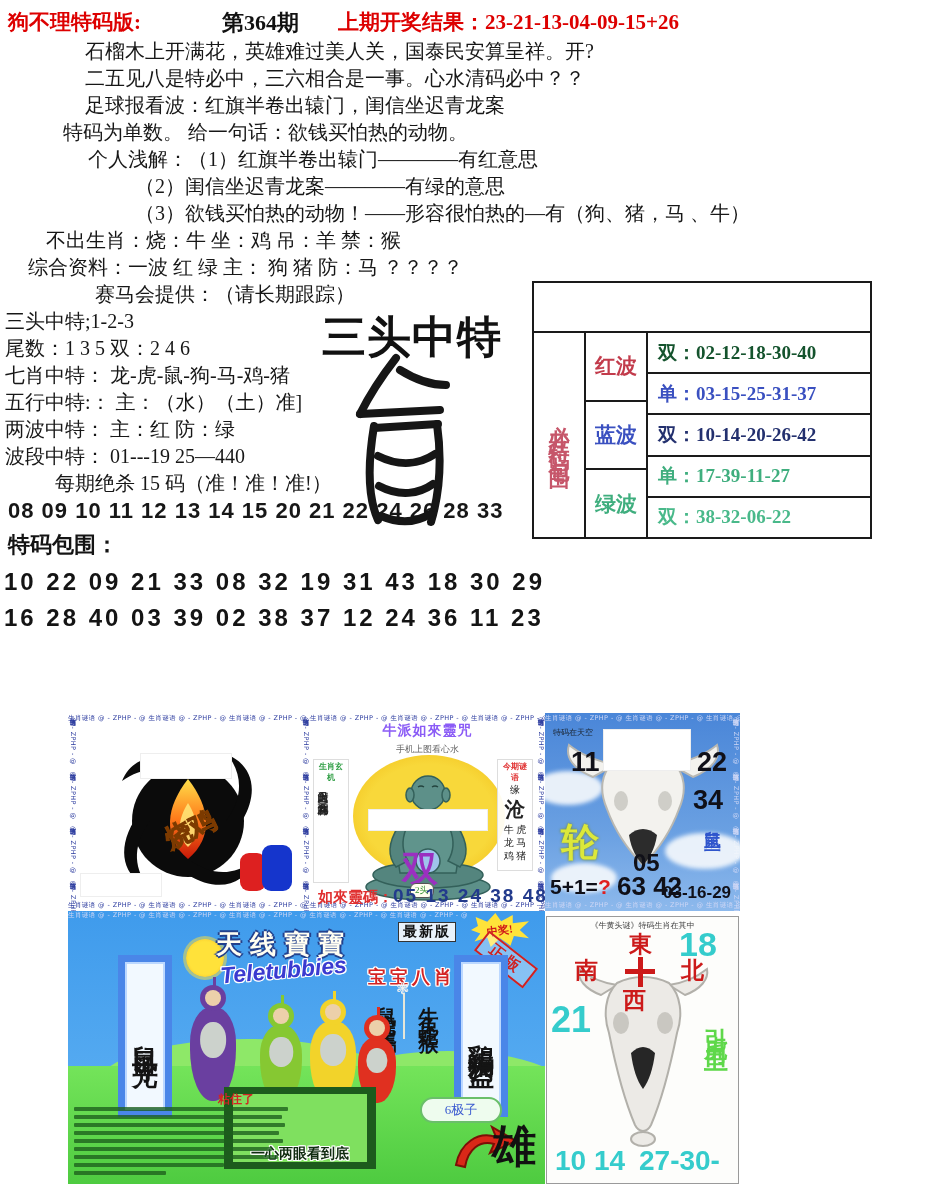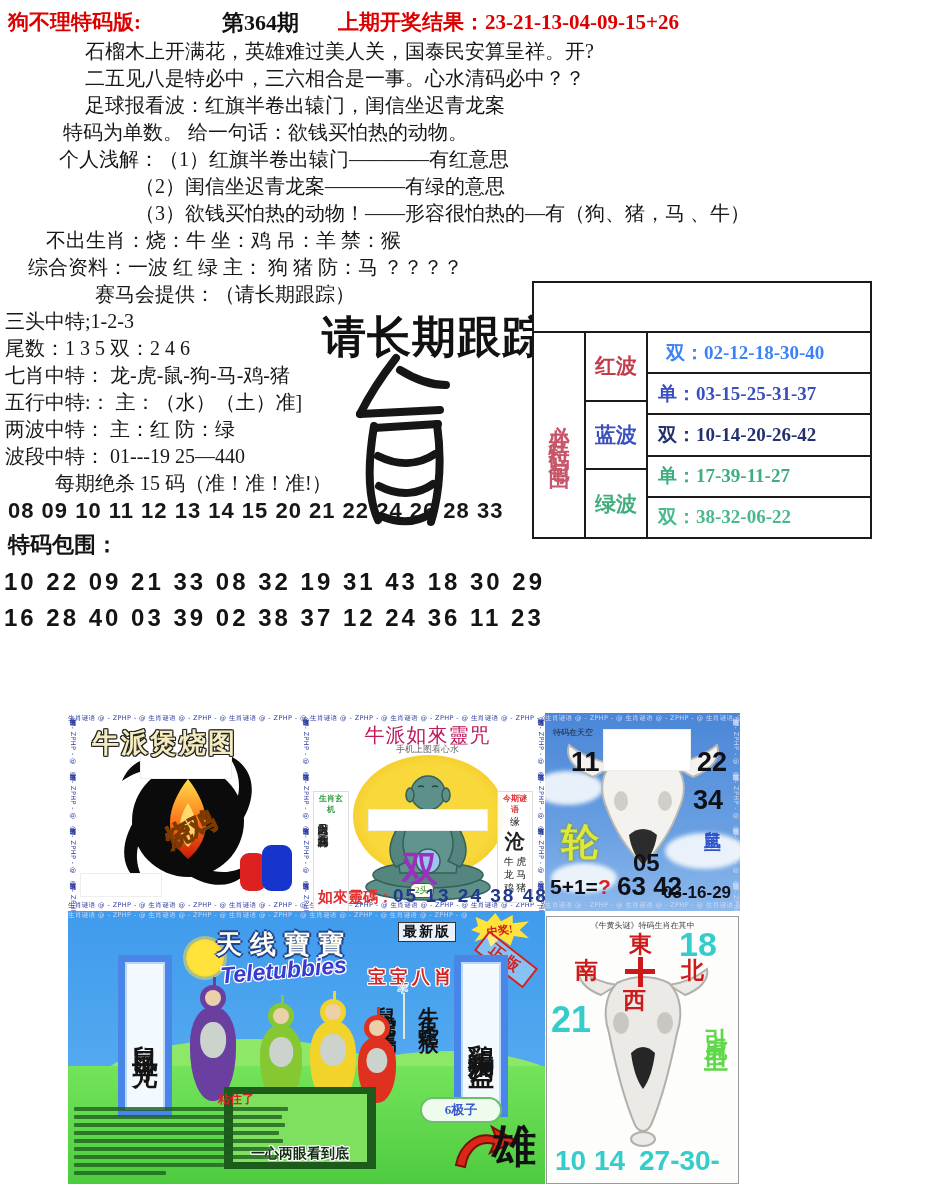--- a/index.html
+++ b/index.html
@@ -10,21 +10,21 @@
   .hdr { position:absolute; top:8px; left:0; height:30px; width:930px; white-space:nowrap; }
   .hdr-brand { position:absolute; left:8px; top:0; color:#dd0000; font-weight:bold; font-size:21px; }
   .hdr-issue { position:absolute; left:222px; top:0; color:#111; font-weight:bold; font-size:22px; }
   .hdr-res { position:absolute; left:338px; top:0; color:#dd0000; font-weight:bold; font-size:21px; }
 
   
   .lines { position:absolute; top:38px; left:0; width:930px; }
   .ln { height:27px; font-size:20px; color:#171717; white-space:nowrap; line-height:27px; }
   .ln:nth-child(1){padding-left:85px} .ln:nth-child(2){padding-left:85px}
   .ln:nth-child(3){padding-left:85px} .ln:nth-child(4){padding-left:63px}
-  .ln:nth-child(5){padding-left:59px} .ln:nth-child(6){padding-left:135px}
+  .ln:nth-child(5){padding-left:88px} .ln:nth-child(6){padding-left:135px}
   .ln:nth-child(7){padding-left:135px} .ln:nth-child(8){padding-left:46px}
   .ln:nth-child(9){padding-left:28px} .ln:nth-child(10){padding-left:95px}
   .ln:nth-child(11){padding-left:5px} .ln:nth-child(12){padding-left:5px}
   .ln:nth-child(13){padding-left:5px} .ln:nth-child(14){padding-left:5px}
   .ln:nth-child(15){padding-left:5px} .ln:nth-child(16){padding-left:5px}
   .ln:nth-child(17){padding-left:55px}
   .ln:nth-child(18){padding-left:8px; font-family:"Liberation Sans",sans-serif; font-weight:bold; font-size:22px; letter-spacing:1px;}
 
   
   .oneword { position:absolute; left:322px; top:308px; font-size:44px; font-weight:600; color:#111; letter-spacing:1px; white-space:nowrap; }
@@ -36,21 +36,21 @@
   .wavetbl .bodyrow { flex:1; display:flex; }
   .col-side { width:52px; border-right:2px solid #1a1a1a; display:flex; align-items:center; justify-content:center; }
   .side-vert { writing-mode:vertical-rl; text-orientation:upright; color:#c6566a; font-size:21px; letter-spacing:9px; font-weight:600; }
   .col-wave { width:62px; border-right:2px solid #1a1a1a; display:flex; flex-direction:column; }
   .wave-cell { flex:1; display:flex; align-items:center; justify-content:center; font-size:21px; font-weight:600; }
   .wave-cell + .wave-cell { border-top:2px solid #1a1a1a; }
   .wave-red { color:#c23b4b; } .wave-blue { color:#3a50c0; } .wave-green { color:#3fae7e; }
   .col-nums { flex:1; display:flex; flex-direction:column; }
   .num-cell { flex:1; display:flex; align-items:center; padding-left:10px; font-size:19px; font-weight:600; white-space:nowrap; }
   .num-cell + .num-cell { border-top:2px solid #1a1a1a; }
-  .t-red { color:#c23b4b; } .t-red2 { color:#3b82f6;margin-left:8px; } .t-blue { color:#3a50c0; }
+  .t-red { color:#c23b4b; } .t-red2 { color:#14532d; } .t-blue { color:#3a50c0; }
   .t-dark { color:#23306e; } .t-green { color:#3fae7e; } .t-green2 { color:#49b98a; }
 
   
   .wrapblk { position:absolute; left:0; top:530px; width:560px; }
   .wrap-label { padding-left:8px; font-size:22px; font-weight:bold; color:#141414; }
   .wrap-row { padding-left:4px; margin-top:8px; font-family:"Liberation Sans",sans-serif; font-weight:bold; font-size:24px; color:#141414; letter-spacing:3px; white-space:nowrap; }
 
   
   .panel { position:absolute; background:#fff; overflow:hidden; }
   .wm { position:absolute; font-family:"DejaVu Sans",sans-serif; font-size:6.5px; color:#2a3a9e; white-space:nowrap; overflow:hidden; letter-spacing:0.4px; }
@@ -60,24 +60,24 @@
   .outline-dark { text-shadow:-1px 0 #222,1px 0 #222,0 -1px #222,0 1px #222,-1px -1px #222,1px 1px #222,1px -1px #222,-1px 1px #222; }
   .outline-white { text-shadow:-1px 0 #fff,1px 0 #fff,0 -1px #fff,0 1px #fff,-1px -1px #fff,1px 1px #fff,1px -1px #fff,-1px 1px #fff; }
 
   
   .p1 { left:68px; top:713px; width:242px; height:198px; }
   .p1-title { position:absolute; top:12px; left:24px; font-size:27px; font-weight:bold; color:#f4ecbe; letter-spacing:2px; z-index:3; }
   .pill { position:absolute; border-radius:9px; }
 
   
   .p2 { left:310px; top:713px; width:235px; height:198px; }
-  .p2-title { position:absolute; top:9px; left:0; right:0; text-align:center; color:#be185d; font-weight:normal; font-size:20px; letter-spacing:1px; }
+  .p2-title { position:absolute; top:9px; left:0; right:0; text-align:center; color:#8b5cf6; font-weight:bold; font-size:14px; letter-spacing:1px; }
   .p2-sub { position:absolute; top:30px; left:0; right:0; text-align:center; color:#666; font-size:9px; }
   .halo { position:absolute; left:43px; top:42px; width:152px; height:122px; background:radial-gradient(ellipse at center,#f8d83a 60%,#f0b912 100%); border-radius:50%; }
-  .p2-box { position:absolute; background:rgba(255,255,255,.92); border:1px solid #ddd; padding:1px 2px;margin-top:32px; }
+  .p2-box { position:absolute; background:rgba(255,255,255,.92); border:1px solid #ddd; padding:1px 2px; }
   .p2-lbl { font-size:8px; font-weight:bold; display:block; text-align:center; }
   .vcols { writing-mode:vertical-rl; text-orientation:upright; font-size:11px; color:#222; height:96px; line-height:14px; }
   .p2-big { font-size:20px; font-weight:bold; color:#222; text-align:center; display:block; }
   .p2-ani { font-size:10px; color:#222; text-align:center; display:block; line-height:13px; }
   .shuang { position:absolute; left:92px; top:132px; font-size:36px; font-weight:bold; color:#9b30c0; z-index:4; }
   .tagbox { position:absolute; left:100px; top:170px; border:1px solid #555; border-radius:6px; background:#fffef0; font-size:9px; color:#2f8e2f; padding:0 4px; z-index:4; }
   .p2-code { position:absolute; left:8px; bottom:4px; white-space:nowrap; z-index:4; }
   .p2-code .lab { color:#e03030; font-weight:bold; font-size:15px; }
   .p2-code .nums { color:#223a8c; font-weight:bold; font-size:19px; font-family:"Liberation Sans",sans-serif; letter-spacing:2px; }
 
@@ -113,21 +113,21 @@
   .tt .ant { position:absolute; top:-8px; left:50%; width:3px; height:9px; }
   .glue { position:absolute; left:150px; top:180px; color:#d42424; font-weight:bold; font-size:12px; z-index:3; }
   .para { position:absolute; left:6px; top:196px; width:218px; z-index:3; }
   .tline { height:4px; margin-bottom:4px; background:#1c5f1c; opacity:.78; border-radius:1px; }
   .sign { position:absolute; left:156px; top:176px; width:152px; height:82px; z-index:2; }
   .sign .post { position:absolute; top:0; bottom:0; width:9px; background:#1d5b1d; }
   .sign .bar { position:absolute; left:0; right:0; height:7px; background:#1d5b1d; }
   .sign .inner { position:absolute; inset:7px 9px; background:#7fe05f; }
   .sign .stxt { position:absolute; bottom:6px; left:0; right:0; text-align:center; font-size:14px; font-weight:bold; color:#102c10; }
   .cloudtag { position:absolute; left:352px; top:186px; width:82px; height:26px; background:#eefcee; border:2px solid #6abf6a; border-radius:14px; display:flex; align-items:center; justify-content:center; z-index:3; }
-  .cloudtag span { font-size:13px; font-weight:bold; color:#3a5ad0; }
+  .cloudtag span { font-size:13px; font-weight:normal; color:#3a5ad0; }
   .xiong { position:absolute; left:424px; top:206px; font-size:44px; font-weight:bold; color:#111; z-index:3; }
   .arrow { position:absolute; left:384px; top:214px; z-index:3; }
   .windmill { position:absolute; left:328px; top:68px; color:#f0f0f0; font-size:16px; z-index:2; }
   .wstick { position:absolute; left:335px; top:82px; width:2px; height:46px; background:#e6e6d8; z-index:1; }
 
   
   .p5 { left:546px; top:916px; width:193px; height:268px; border:1px solid #9a9a9a; background:#fdfdfb; }
   .p5-top { position:absolute; top:3px; left:0; right:0; text-align:center; font-size:8px; color:#444; }
   .cmp { position:absolute; color:#cc1a1a; font-weight:bold; font-size:23px; }
   .plus-h { position:absolute; left:78px; top:52px; width:30px; height:5px; background:#cc1a1a; }
@@ -160,21 +160,21 @@
     <div class="ln">三头中特;1-2-3</div>
     <div class="ln">尾数：1 3 5 双：2 4 6</div>
     <div class="ln">七肖中特： 龙-虎-鼠-狗-马-鸡-猪</div>
     <div class="ln">五行中特:： 主：（水）（土）准]</div>
     <div class="ln">两波中特： 主：红 防：绿</div>
     <div class="ln">波段中特： 01---19      25—440</div>
     <div class="ln">每期绝杀 15 码（准！准！准!）</div>
     <div class="ln">08 09 10 11 12 13 14 15 20 21 22 24 26 28 33</div>
   </div>
 
-  <div class="oneword">请长期跟踪</div>
+  <div class="oneword">三头中特</div>
   <svg class="glyph" width="135" height="180" viewBox="0 0 135 180">
     <g fill="none" stroke="#161616" stroke-width="8" stroke-linecap="round">
       <path d="M58 6 C44 24 32 42 22 62"></path>
       <path d="M22 62 L102 58"></path>
       <path d="M62 18 C78 28 92 33 108 33"></path>
       <path d="M36 74 C29 116 31 148 40 168"></path>
       <path d="M36 76 L100 72"></path>
       <path d="M99 72 C104 108 102 140 93 170"></path>
       <path d="M40 104 C62 115 82 112 97 102"></path>
       <path d="M41 134 C62 145 81 142 95 132"></path>
@@ -207,21 +207,20 @@
     <div class="wrap-label">特码包围：</div>
     <div class="wrap-row">10 22 09 21 33 08 32 19 31 43 18 30 29</div>
     <div class="wrap-row">16 28 40 03 39 02  38 37 12 24 36 11 23</div>
   </div>
 
   <div class="panel p1">
     <div class="wm wm-h" style="top:1px">生肖谜语 @ - ZPHP - @ 生肖谜语 @ - ZPHP - @ 生肖谜语 @ - ZPHP - @ 生肖谜语 @ - ZPHP - @ 生肖谜语 @ - ZPHP - @</div>
     <div class="wm wm-h" style="bottom:1px">生肖谜语 @ - ZPHP - @ 生肖谜语 @ - ZPHP - @ 生肖谜语 @ - ZPHP - @ 生肖谜语 @ - ZPHP - @ 生肖谜语 @ - ZPHP - @</div>
     <div class="wm wm-v" style="left:0">生肖谜语 @ - ZPHP - @ 生肖谜语 @ - ZPHP - @ 生肖谜语 @ - ZPHP - @ 生肖谜语 @ - ZPHP - @ 生肖谜语 @ - ZPHP - @</div>
     <div class="wm wm-v" style="right:0">生肖谜语 @ - ZPHP - @ 生肖谜语 @ - ZPHP - @ 生肖谜语 @ - ZPHP - @ 生肖谜语 @ - ZPHP - @ 生肖谜语 @ - ZPHP - @</div>
-    <div class="p1-title outline-dark">牛派煲烧图</div>
     <svg style="position:absolute;left:40px;top:28px" width="160" height="160" viewBox="0 0 160 160">
       <defs>
         <linearGradient id="fg" x1="0" y1="0" x2="0" y2="1">
           <stop offset="0" stop-color="#ffdf4a"></stop>
             <stop offset="0.5" stop-color="#ff7a1a"></stop>
             <stop offset="1" stop-color="#c81808"></stop>
         </linearGradient>
       </defs>
       <g fill="#0b0b0b">
         <circle cx="80" cy="80" r="56"></circle>

